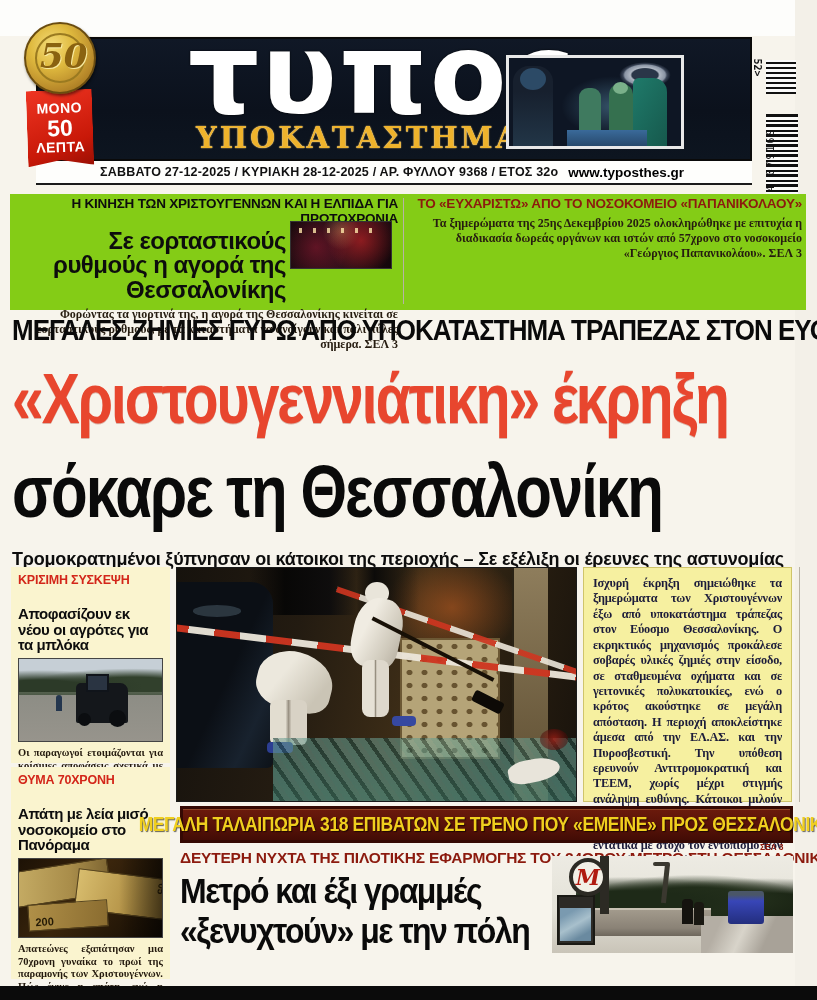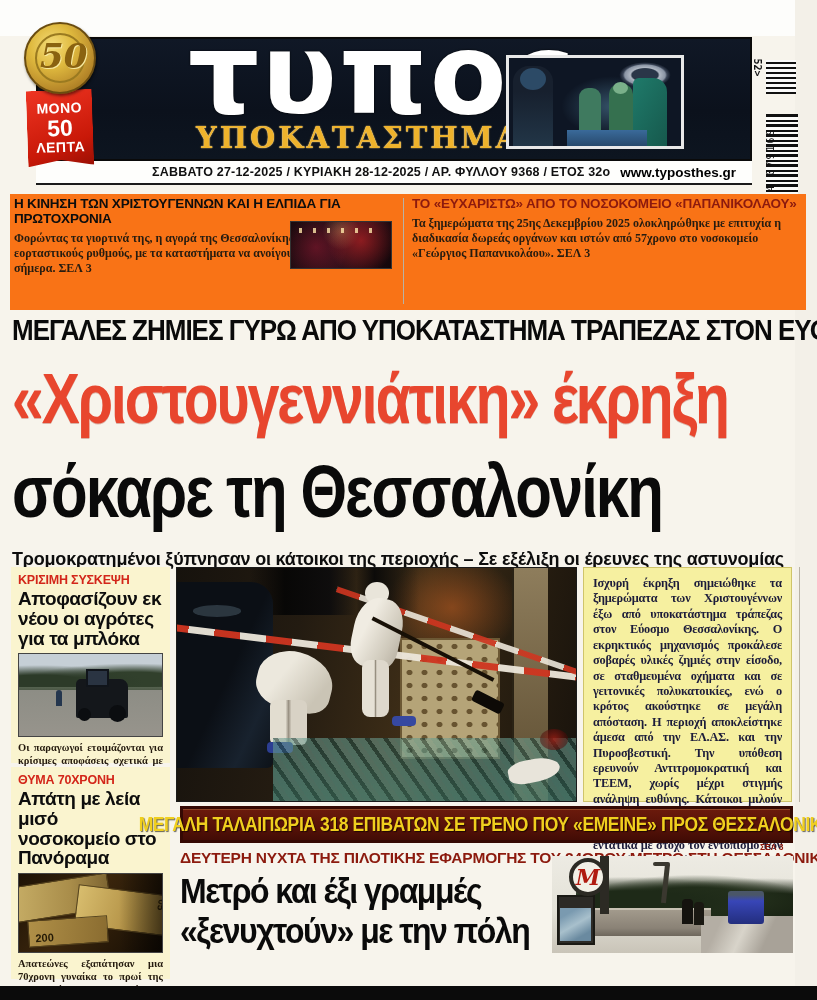--- a/index.html
+++ b/index.html
@@ -51,38 +51,38 @@
   .price-badge { position:absolute; left:27px; top:90px; width:66px; height:76px; z-index:4;
     background:linear-gradient(160deg, #ee3522 0%, #c81808 70%, #9a1004 100%);
     transform:rotate(-2deg); box-shadow:2px 2px 3px rgba(0,0,0,.35);
     display:flex; flex-direction:column; align-items:center; justify-content:center;
     color:#fff; font-weight:bold; text-align:center; line-height:1.05;
     clip-path:polygon(0 0, 100% 0, 100% 100%, 50% 92%, 0 100%); }
   .price-badge .l1, .price-badge .l3 { font-size:14px; letter-spacing:.5px; }
   .price-badge .l2 { font-size:23px; }
 
   .datebar { position:absolute; left:36px; top:161px; width:716px; height:24px; background:#fefefc;
-    border-bottom:2px solid #1a1a1a; display:flex; align-items:center; padding-left:116px; gap:10px; }
+    border-bottom:2px solid #1a1a1a; display:flex; align-items:center; padding-left:64px; gap:10px; }
   .datebar .d { font-size:12.5px; font-weight:bold; color:#111; letter-spacing:.2px; }
   .datebar .w { font-size:13.5px; font-weight:bold; color:#000; }
 
   
   .barcode-zone { position:absolute; left:752px; top:42px; width:46px; height:260px; }
   .bc-small { position:absolute; left:14px; top:18px; width:30px; height:34px;
     background:repeating-linear-gradient(0deg, #111 0 2px, #fafafa 2px 5px); }
   .bc-small-label { position:absolute; left:-4px; top:20px; font-size:10px; font-weight:bold;
     font-family:"DejaVu Sans Mono", monospace; transform:rotate(90deg); }
   .bc-main { position:absolute; left:14px; top:72px; width:32px; height:158px;
     background:repeating-linear-gradient(0deg, #111 0 2px, #fcfcfa 2px 5px, #111 5px 8px, #fcfcfa 8px 10px); }
   .bc-digits { position:absolute; left:-62px; top:140px; width:160px; font-size:10px;
     font-family:"DejaVu Sans Mono", monospace; color:#111; letter-spacing:2px;
     transform:rotate(-90deg); transform-origin:center; text-align:center; }
 
   
-  .topstories { position:absolute; left:10px; top:194px; width:796px; height:116px; background:#f97316; }
+  .topstories { position:absolute; left:10px; top:194px; width:796px; height:116px; background:#84cc16;text-align:right; }
   .ts-divider { position:absolute; left:393px; top:4px; width:1px; height:106px; background:#b8b2a4; }
   .ts-left { position:absolute; left:4px; top:2px; width:384px; height:112px; }
   .ts-right { position:absolute; left:402px; top:2px; width:390px; height:112px; }
   .ts-kicker { font-size:13.5px; font-weight:bold; letter-spacing:-0.2px; }
   .ts-kicker.black { color:#0d0d0d; }
   .ts-kicker.maroon { color:#8c1a0e; }
   .ts-headline { font-size:24px; font-weight:bold; line-height:1.02; letter-spacing:-0.5px; color:#0d0d0d; margin-top:3px; }
   .ts-left .ts-headline { width:272px; }
   .ts-body { font-family:"Liberation Serif", serif; font-weight:bold; font-size:12px; line-height:1.25;
     color:#261c10; margin-top:5px; }
@@ -103,21 +103,21 @@
     transform:scaleY(1.22); transform-origin:left top; white-space:nowrap; text-shadow:0 1px 0 rgba(150,30,10,.3); }
   .lead-h2 { margin-top:26px; font-size:60px; font-weight:bold; color:#0a0a0a; letter-spacing:-2px;
     transform:scaleY(1.22); transform-origin:left top; white-space:nowrap; }
   .lead-sub { margin-top:30px; font-size:18px; font-weight:bold; color:#0d0d0d; letter-spacing:-0.2px; }
 
   
   .sidebar-panel { position:absolute; left:11px; width:159px; background:#faf4cf; padding:6px 7px; }
   .sp1 { top:567px; height:196px; }
   .sp2 { top:767px; height:212px; }
   .sb-kicker { font-size:12.5px; font-weight:bold; color:#d3261a; letter-spacing:-0.2px; }
-  .sb-headline { font-size:19px; font-weight:bold; line-height:1.04; letter-spacing:-0.4px; color:#0d0d0d; margin-top:2px; }
+  .sb-headline { font-size:15px; font-weight:bold; line-height:1.04; letter-spacing:-0.4px; color:#0d0d0d; margin-top:19px; }
   .sb-body { font-family:"Liberation Serif", serif; font-weight:bold; font-size:10.5px; line-height:1.22;
     color:#241a0e; margin-top:5px; text-align:justify; }
   .sb-photo { position:relative; width:100%; margin-top:5px; border:1px solid #444; overflow:hidden; }
 
   .photo-tractor { height:84px;
     background:linear-gradient(180deg, #c6cfd6 0%, #c6cfd6 28%, #75846e 28%, #4c5846 44%, #8d8d85 44%, #97948c 100%); }
   .pt-trees { position:absolute; left:0; top:10%; width:100%; height:30%;
     background:radial-gradient(ellipse at 15% 80%, #2c3a28 25%, transparent 60%),
                radial-gradient(ellipse at 80% 70%, #31402c 30%, transparent 65%); }
   .pt-tractor { position:absolute; left:40%; top:30%; width:36%; height:48%;
@@ -279,20 +279,21 @@
     <span class="bc-small-label">52&gt;</span>
     <div class="bc-small"></div>
     <div class="bc-main"></div>
     <div class="bc-digits">9 772654 079169</div>
   </div>
 
   <div class="topstories">
     <div class="ts-divider"></div>
     <div class="ts-left">
       <div class="ts-kicker black">Η ΚΙΝΗΣΗ ΤΩΝ ΧΡΙΣΤΟΥΓΕΝΝΩΝ ΚΑΙ Η ΕΛΠΙΔΑ ΓΙΑ ΠΡΩΤΟΧΡΟΝΙΑ</div>
+      <div class="ts-headline">Σε εορταστικούς ρυθμούς η αγορά της Θεσσαλονίκης</div>
       <div class="ts-photo">
         <div class="lights"></div>
       </div>
       <div class="ts-body">Φορώντας τα γιορτινά της, η αγορά της Θεσσαλονίκης κινείται σε εορταστικούς ρυθμούς, με τα καταστήματα να ανοίγουν και πάλι πύλες σήμερα. ΣΕΛ 3</div>
     </div>
     <div class="ts-right">
       <div class="ts-kicker maroon">ΤΟ «ΕΥΧΑΡΙΣΤΩ» ΑΠΟ ΤΟ ΝΟΣΟΚΟΜΕΙΟ «ΠΑΠΑΝΙΚΟΛΑΟΥ»</div>
       <div class="ts-body">Τα ξημερώματα της 25ης Δεκεμβρίου 2025 ολοκληρώθηκε με επιτυχία η διαδικασία δωρεάς οργάνων και ιστών από 57χρονο στο νοσοκομείο «Γεώργιος Παπανικολάου». ΣΕΛ 3</div>
     </div>
   </div>

